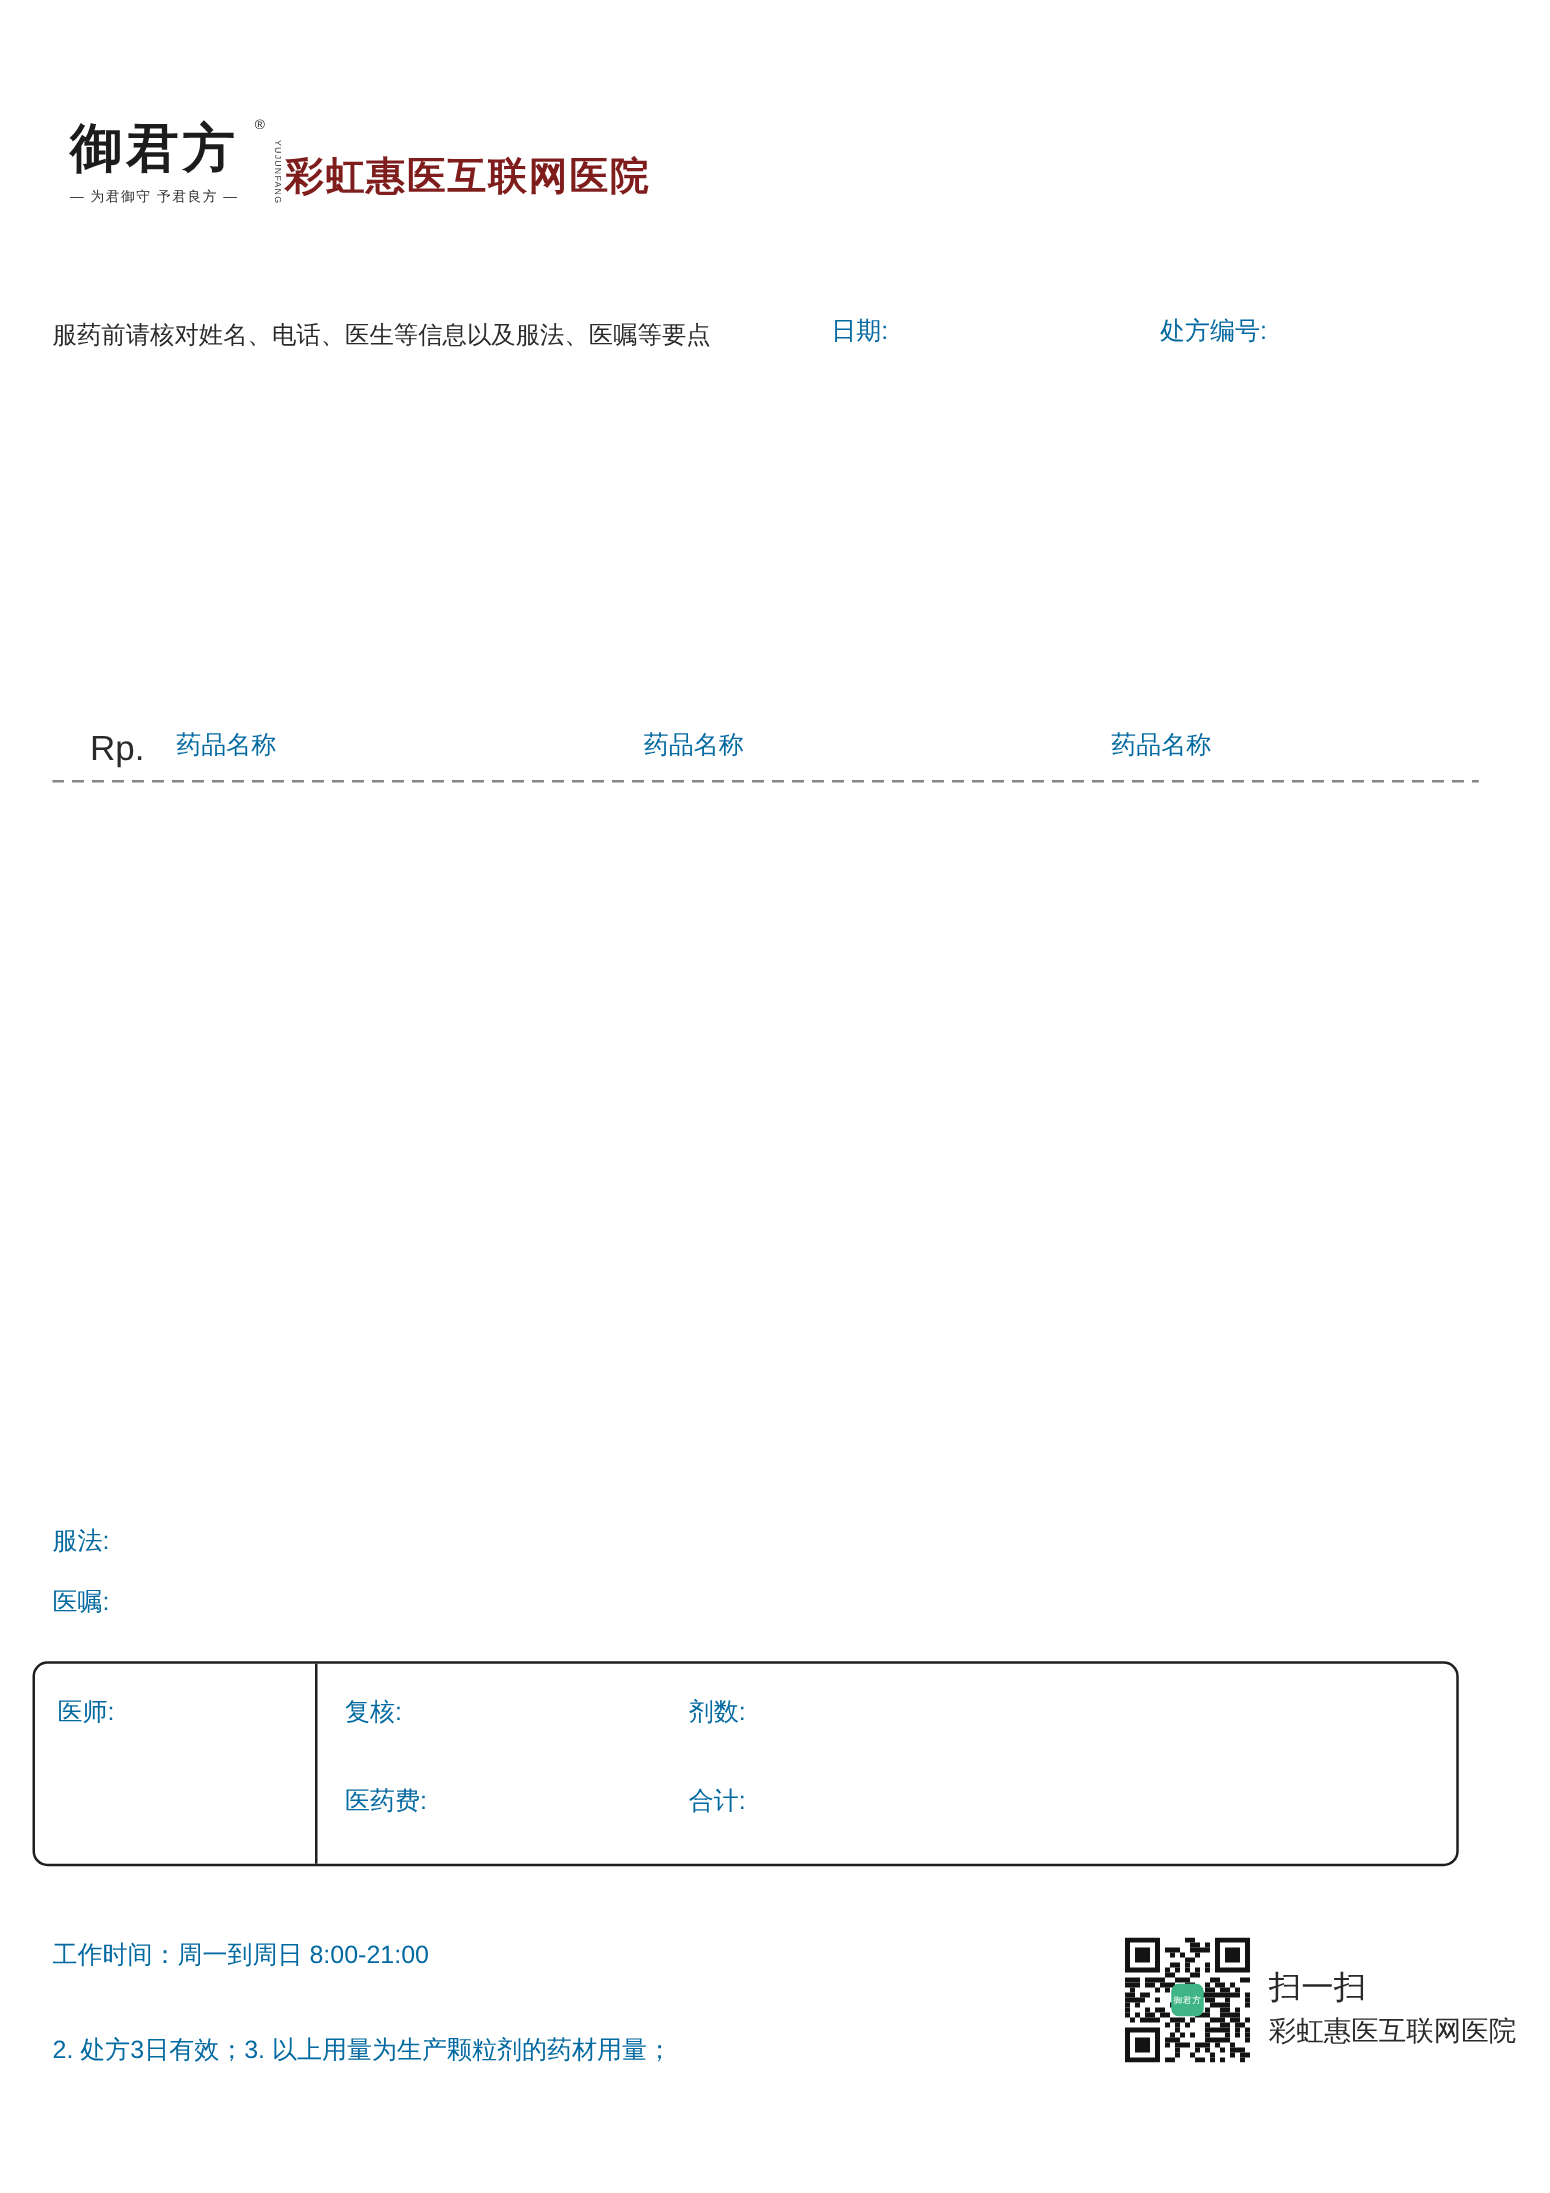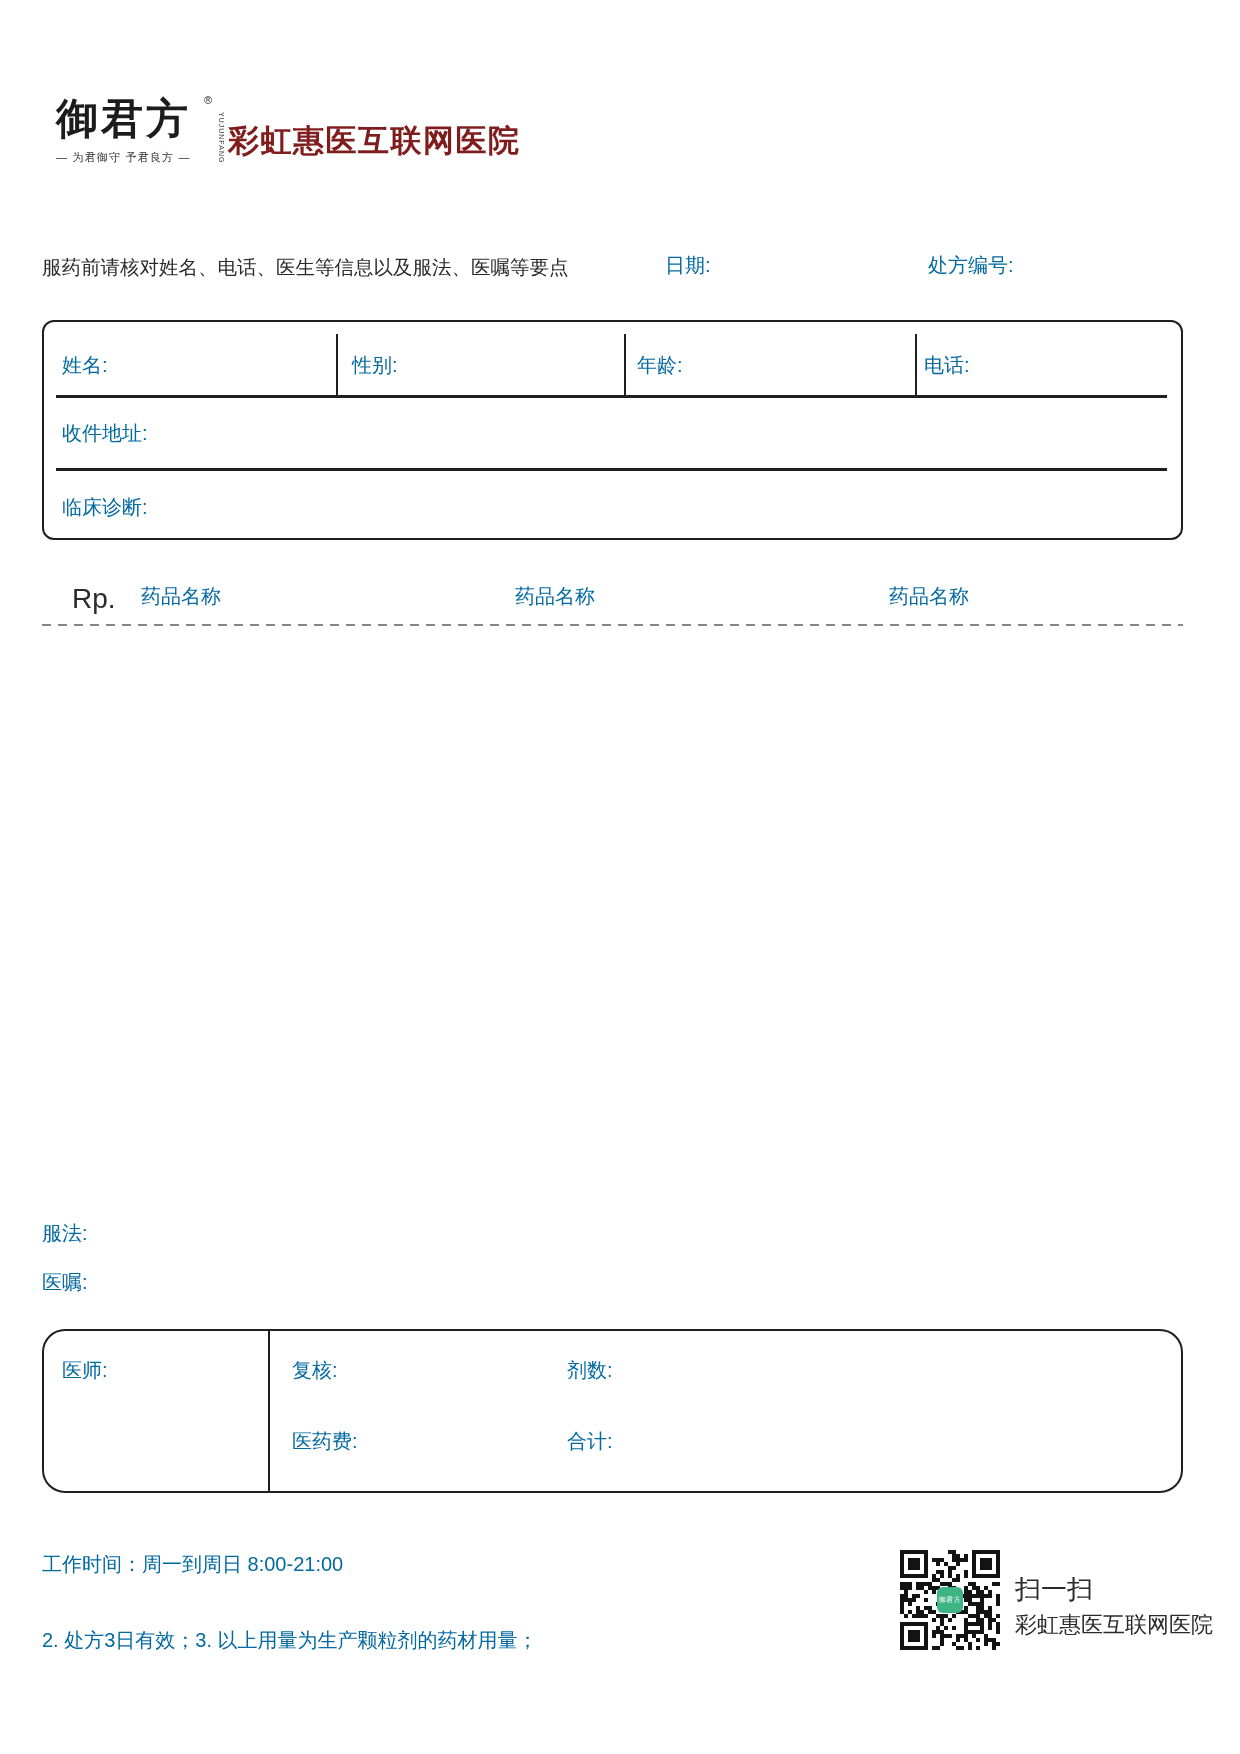--- a/index.html
+++ b/index.html
@@ -47,21 +47,21 @@
   .drug2{left:515px;top:585px}
   .drug3{left:889px;top:585px}
   .dash{left:42px;top:624px;width:1141px;height:2px;
         background:repeating-linear-gradient(90deg,#868686 0 9px,transparent 9px 16px)}
 
   
   .usage{left:42px;top:1222px}
   .advice{left:42px;top:1271px}
 
   
-  .sbox{left:42px;top:1329px;width:1141px;height:164px;border:2.5px solid #1f1f1f;border-radius:23px}
+  .sbox{left:26px;top:1329px;width:1141px;height:164px;border:2.5px solid #1f1f1f;border-radius:12px}
   .sbox .cell{position:absolute}
   .svd{position:absolute;left:224px;top:0;width:2px;height:100%;background:#1f1f1f}
   .s-doctor{left:18px;top:28px}
   .s-review{left:248px;top:28px}
   .s-dose{left:523px;top:28px}
   .s-fee{left:248px;top:99px}
   .s-total{left:523px;top:99px}
 
   
   .hours{left:42px;top:1553px}
@@ -87,33 +87,20 @@
       <div class="logo-side">YUJUNFANG</div>
       <div class="logo-tag">— 为君御守 予君良方 —</div>
     </div>
   </div>
   <div class="abs hospital">彩虹惠医互联网医院</div>
 
   <div class="abs notice">服药前请核对姓名、电话、医生等信息以及服法、医嘱等要点</div>
   <div class="abs lbl date-lb">日期:</div>
   <div class="abs lbl rxno-lb">处方编号:</div>
 
-  <div class="abs pbox">
-    <div class="cell lbl p-name">姓名:</div>
-    <div class="cell lbl p-gender">性别:</div>
-    <div class="cell lbl p-age">年龄:</div>
-    <div class="cell lbl p-phone">电话:</div>
-    <div class="vd vd1"></div>
-    <div class="vd vd2"></div>
-    <div class="vd vd3"></div>
-    <div class="hl hl1"></div>
-    <div class="cell lbl p-addr">收件地址:</div>
-    <div class="hl hl2"></div>
-    <div class="cell lbl p-diag">临床诊断:</div>
-  </div>
 
   <div class="abs rp">Rp.</div>
   <div class="abs lbl drug1">药品名称</div>
   <div class="abs lbl drug2">药品名称</div>
   <div class="abs lbl drug3">药品名称</div>
   <div class="abs dash"></div>
 
   <div class="abs lbl usage">服法:</div>
   <div class="abs lbl advice">医嘱:</div>
 

